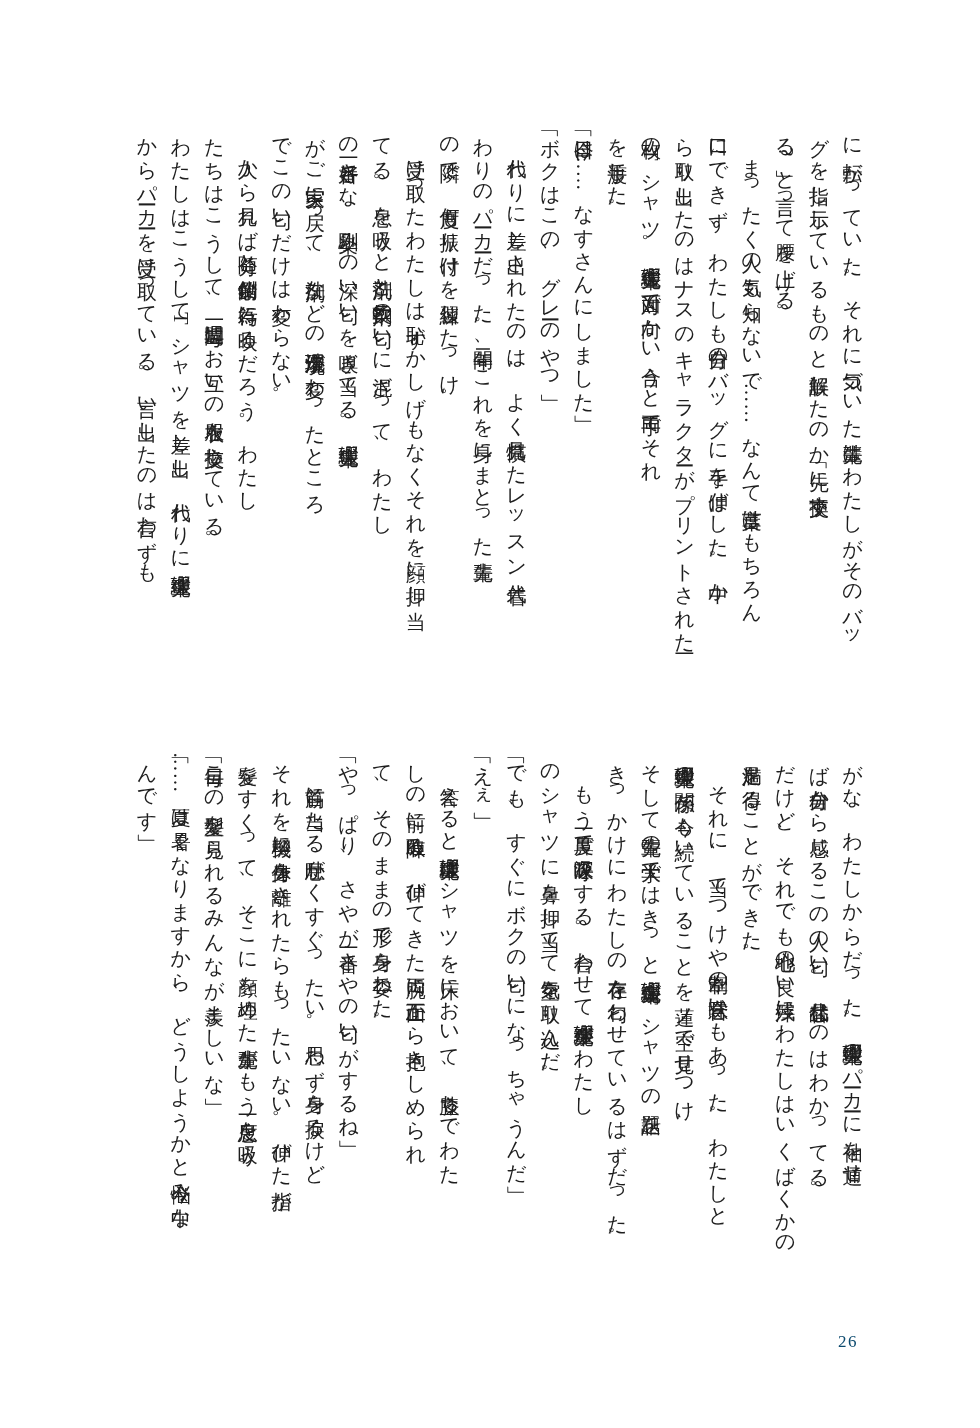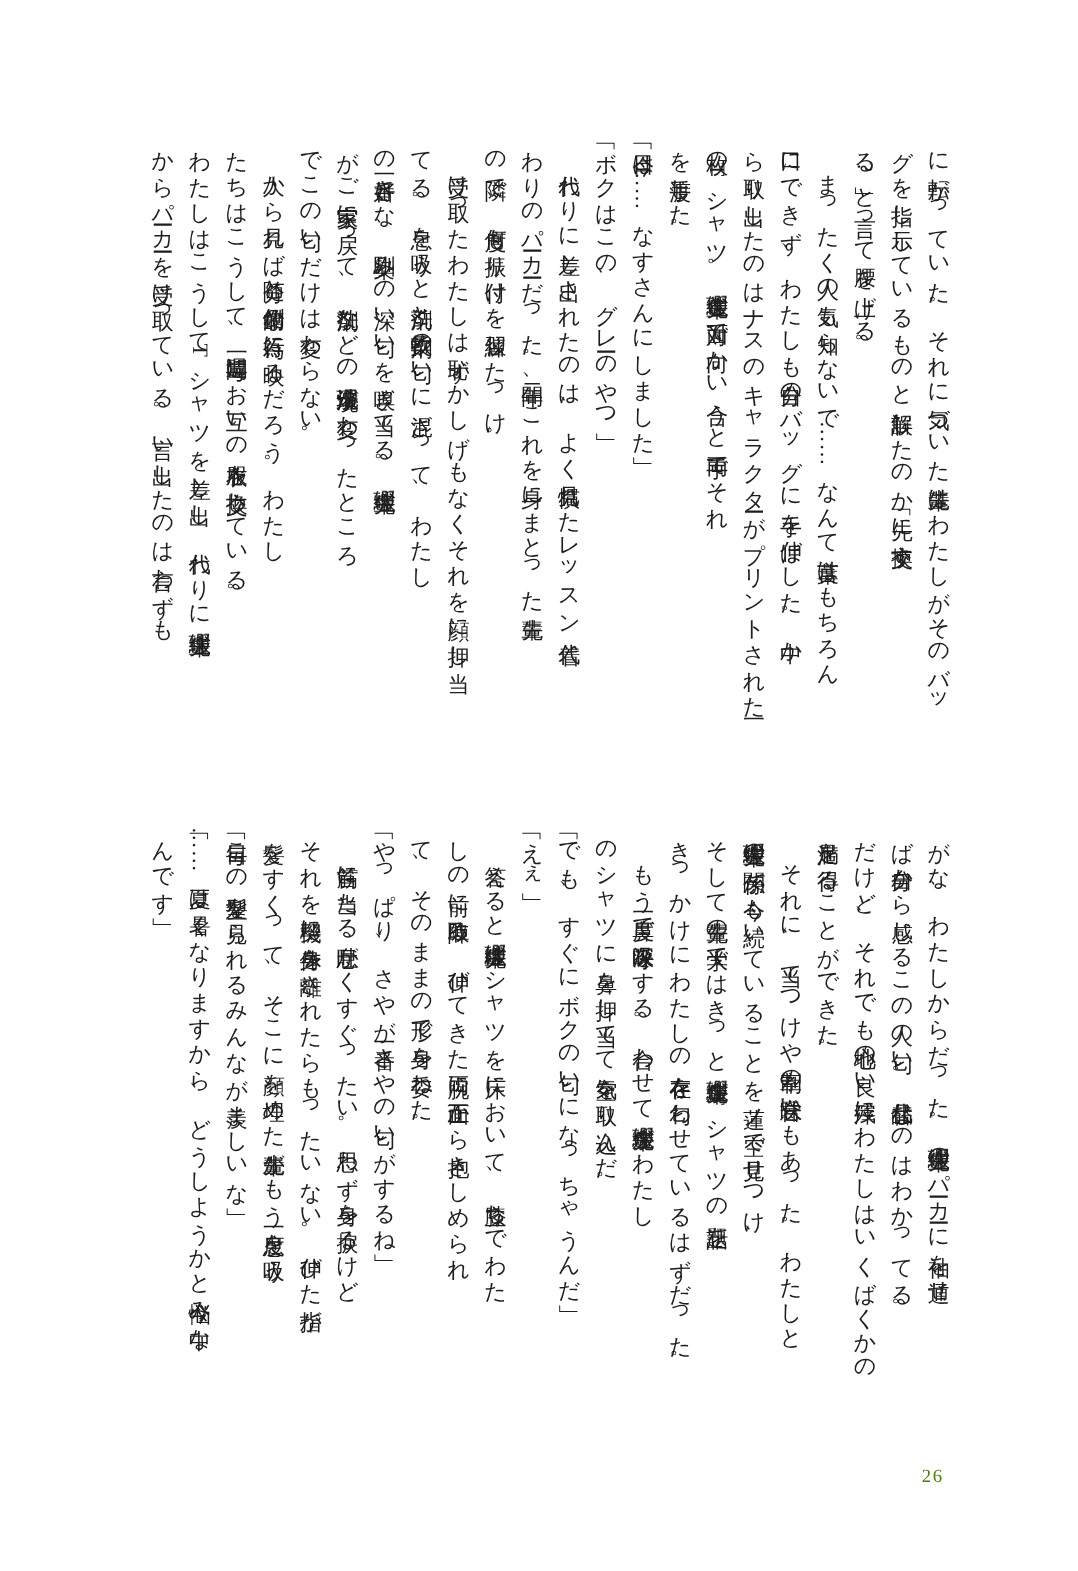--- a/index.html
+++ b/index.html
@@ -38,21 +38,21 @@
     top: 751px;
     right: 111px;
   }
   .page-number {
     position: absolute;
     top: 1333px;
     left: 838px;
     font-size: 17px;
     letter-spacing: 1.5px;
     line-height: 1;
-    color: #4d7c0f;
+    color: #0c4a6e;
   }
 </style>
 </head>
 <body>
 
 <div class="page">
 
   <div class="vblock" id="top-block">
     <div class="vline">に転がっていた。それに気づいた先輩はわたしがそのバッ</div>
     <div class="vline">グを指し示しているものと誤解したのか「先に交換す</div>

